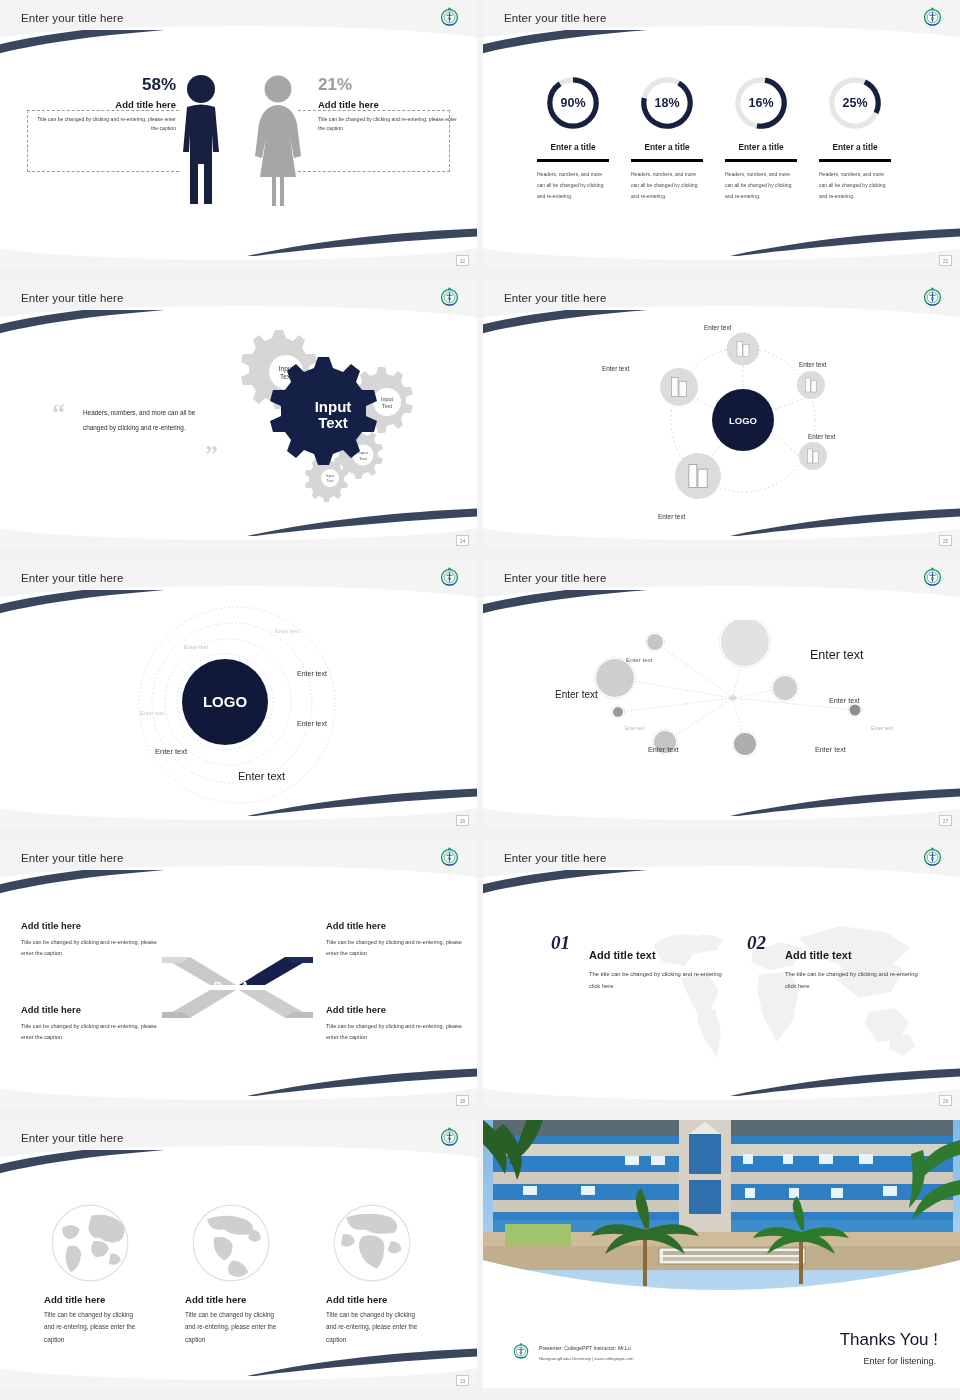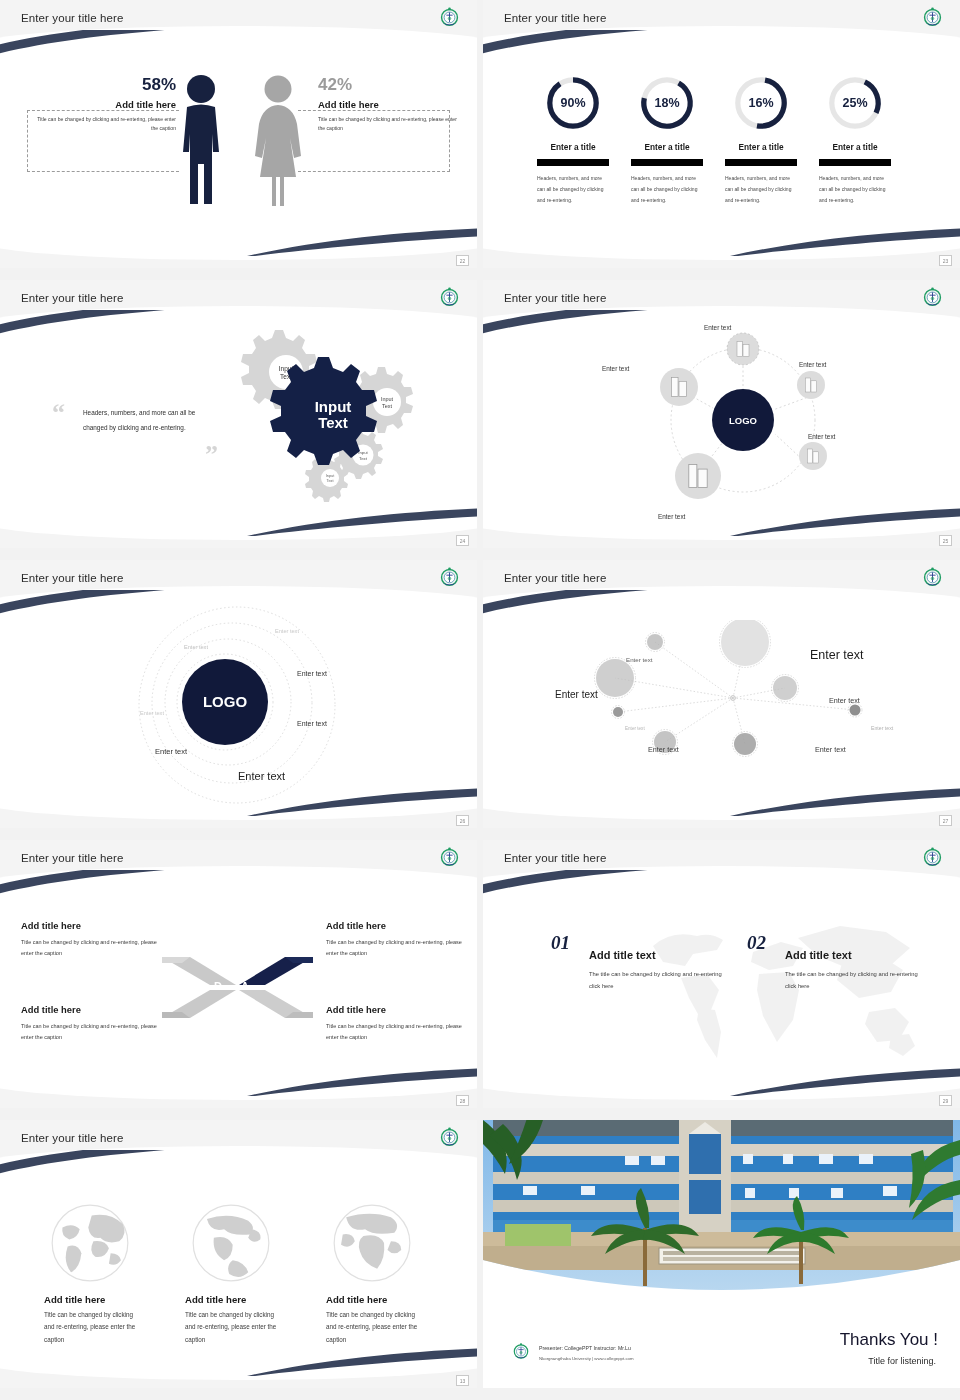--- a/index.html
+++ b/index.html
@@ -83,21 +83,21 @@
 
   
   .donut-col { position: absolute; top: 74px; width: 96px; text-align: center; }
   .donut { width: 58px; height: 58px; margin: 0 auto; position: relative; }
   .donut .val {
     position: absolute; inset: 0; display: flex;
     align-items: center; justify-content: center;
     font-size: 12.5px; font-weight: bold; color: #17213f;
   }
   .d-title { font-size: 8.3px; font-weight: bold; color: #1b1b1b; margin-top: 10px;
-             padding-bottom: 7px; border-bottom: 7px solid #000000;
+             padding-bottom: 7px; border-bottom: 3px solid #000000;
              width: 72px; margin-left: auto; margin-right: auto; }
   .d-desc { font-size: 5px; color: #4a4a4a; line-height: 2.15; margin-top: 7px;
             width: 72px; margin-left:auto; margin-right:auto; text-align: left; }
 
   
   .quote-mark { position: absolute; font-family: "Liberation Serif", serif;
                 font-size: 26px; color: #d5d5d5; font-weight: bold; }
   .quote-txt { position: absolute; left: 83px; top: 126px; width: 130px;
                font-size: 6.4px; color: #2e2e2e; line-height: 2.3; }
   .etxt { position: absolute; font-size: 6.4px; color: #333; }
@@ -162,21 +162,21 @@
       <svg style="position:absolute;left:252px;top:72px;width:52px;height:140px" viewBox="0 0 52 140">
         <circle cx="26" cy="17" r="13.5" fill="#a6a6a6"></circle>
         <path d="M26 33 Q11 34 7 52 L3 84 L10 86 L14 66 L8 105 L20 105 L20 134 L24 134 L24 105 L28 105 L28 134 L32 134 L32 105 L44 105 L38 66 L42 86 L49 84 L45 52 Q41 34 26 33 Z" fill="#a6a6a6"></path>
       </svg>
       <div class="g-col" style="left:30px;text-align:right;padding-right:4px;">
         <div class="g-pct">58%</div>
         <div class="g-title">Add title here</div>
         <div class="g-desc">Title can be changed by clicking and re-entering, please enter the caption</div>
       </div>
       <div class="g-col" style="left:314px;text-align:left;padding-left:4px;">
-        <div class="g-pct grey">42%</div>
+        <div class="g-pct grey">21%</div>
         <div class="g-title">Add title here</div>
         <div class="g-desc">Title can be changed by clicking and re-entering, please enter the caption</div>
       </div>
     </div>
     <div class="pagenum">22</div>
   </div>
 
   <div class="slide">
     <div class="slide-inner"></div>
     <div class="body-curve"></div>
@@ -736,16 +736,16 @@
       <ellipse cx="20" cy="22" rx="14" ry="14" fill="none" stroke="#1f9d63" stroke-width="2.5"></ellipse>
       <circle cx="20" cy="22" r="9.5" fill="#ffffff" stroke="#2b7d9e" stroke-width="1.2"></circle>
       <path d="M20 13 L20 30 M14.5 18 L25.5 18" stroke="#2a3f8f" stroke-width="1.6"></path>
       <circle cx="20" cy="24" r="3.2" fill="#1f9d63" opacity=".6"></circle>
       <path d="M7 31 Q20 41 33 31 Q20 38 7 31 Z" fill="#2a3f8f"></path>
       <circle cx="20" cy="7" r="2.4" fill="#1f9d63"></circle>
     </svg>
     <div class="foot-line1">Presenter: CollegePPT   Instructor: Mr.Lu</div>
     <div class="foot-line2">Nkorgnangthaba University | www.collegeppt.com</div>
     <div class="thanks-big">Thanks You !</div>
-    <div class="thanks-sub">Title for listening.</div>
+    <div class="thanks-sub">Enter for listening.</div>
   </div>
 
 </div>
 
 </body></html>

